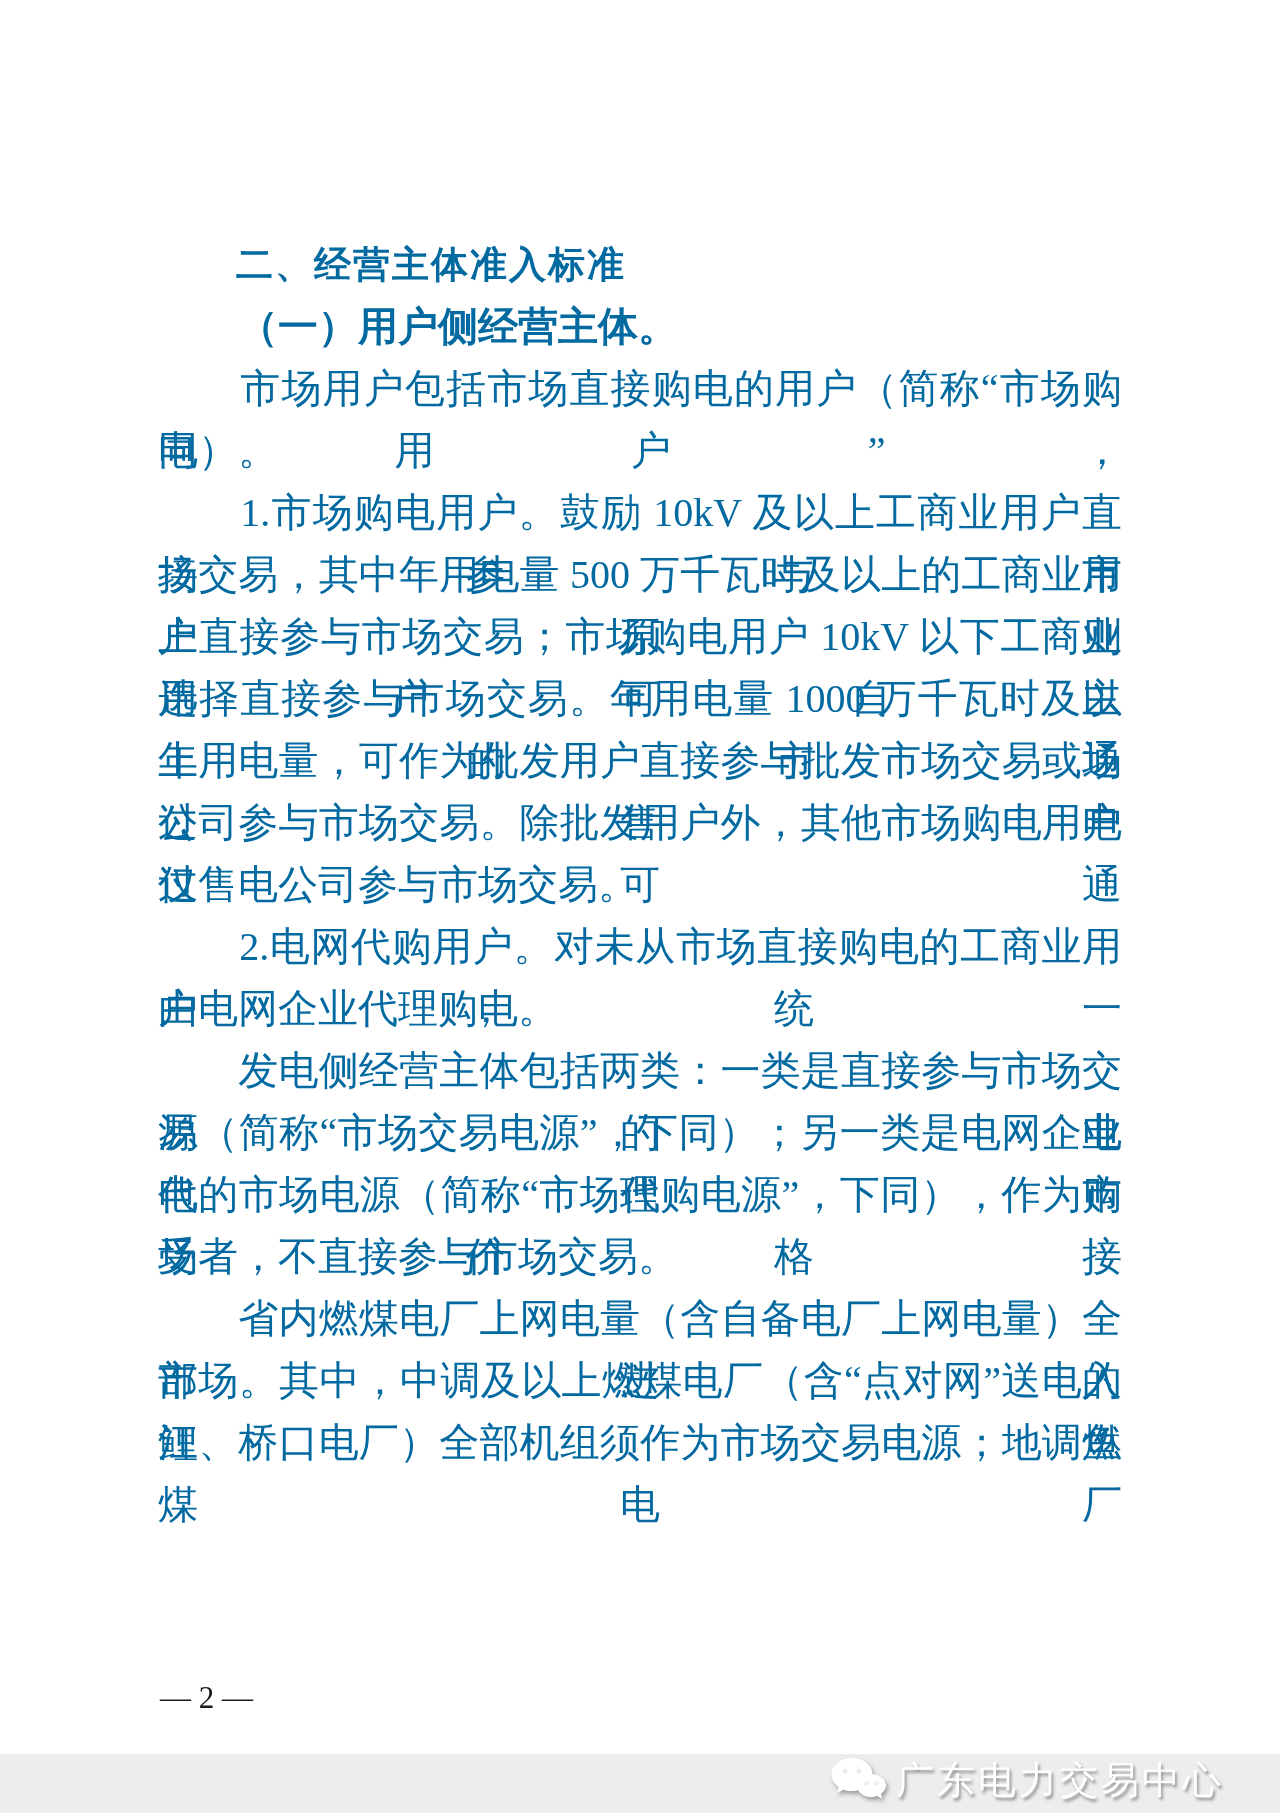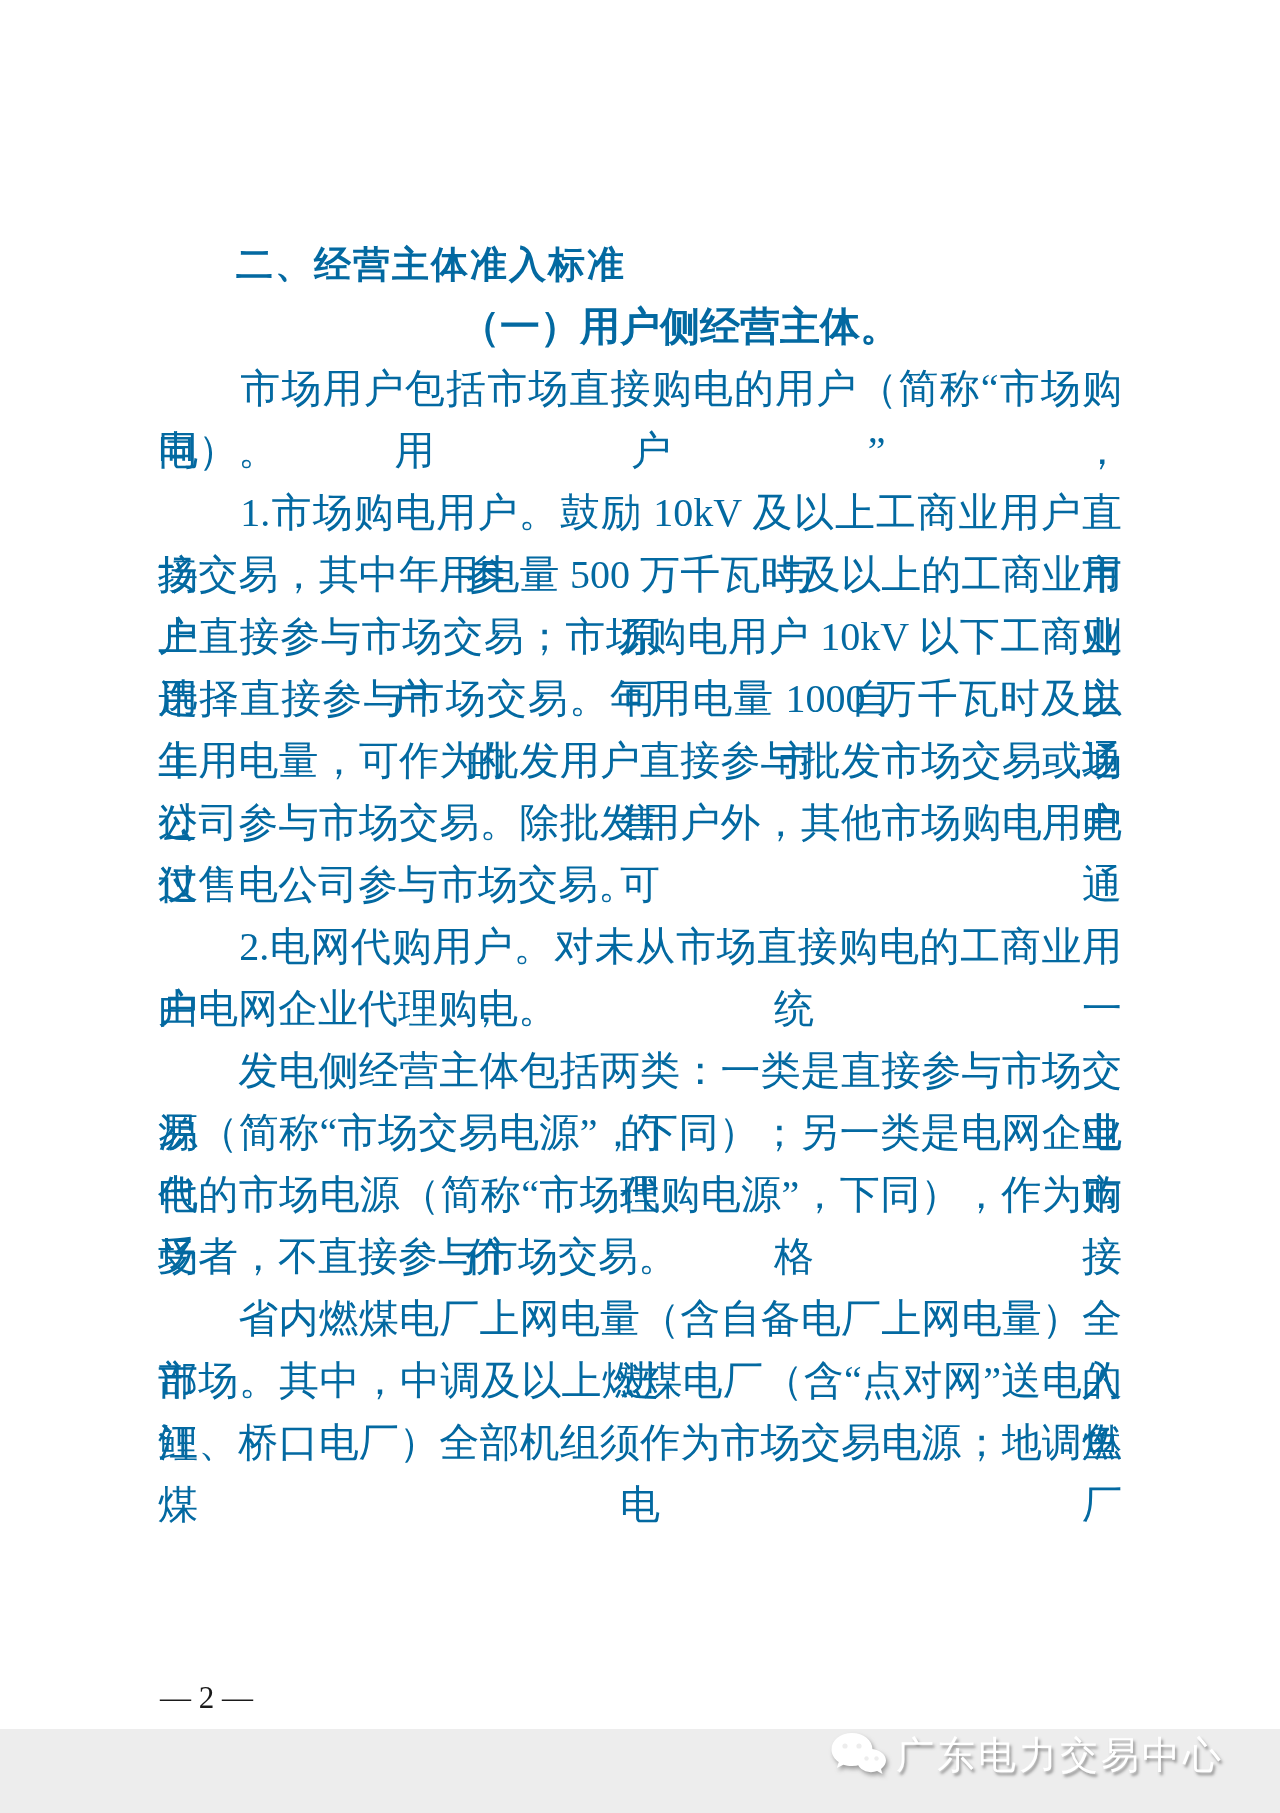--- a/index.html
+++ b/index.html
@@ -29,34 +29,33 @@
   }
   .line.heading{
     font-family:"Liberation Sans", sans-serif;
     font-weight:700;
     font-size:37px;
     letter-spacing:2px;
   }
   .line.sub{
     font-weight:600;
     font-size:40px;
-    text-align:center;
   }
   .page-number{
     position:absolute;
     left:160px; top:1678px;
     font-size:31px;
     line-height:40px;
     color:#1a1a1a;
     font-family:"Liberation Serif", serif;
   }
   .footer-bar{
     position:absolute;
     left:0; bottom:0;
-    width:1280px; height:84px;
+    width:1280px; height:59px;
     background:#ededed;
     margin-top:32px;
   }
   .brand{
     position:absolute;
     right:56px; top:2px;
     display:flex;
     align-items:center;
     gap:10px;
   }

